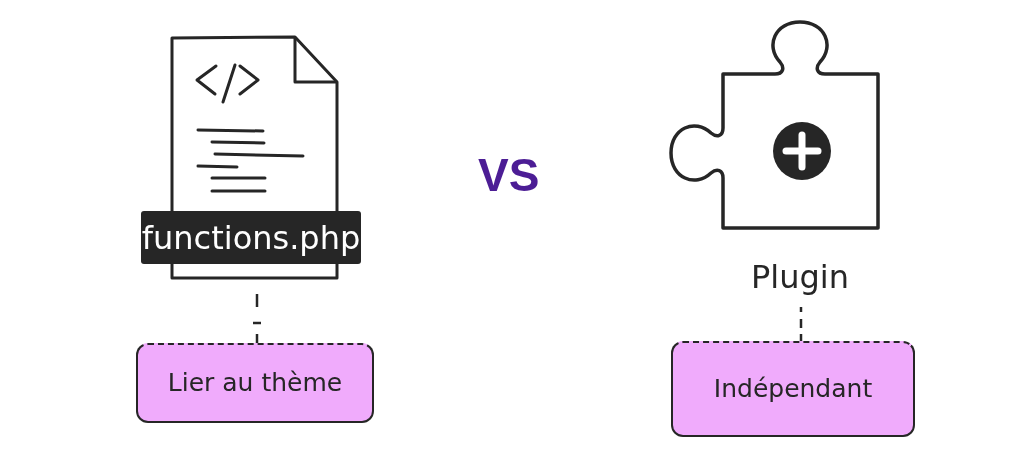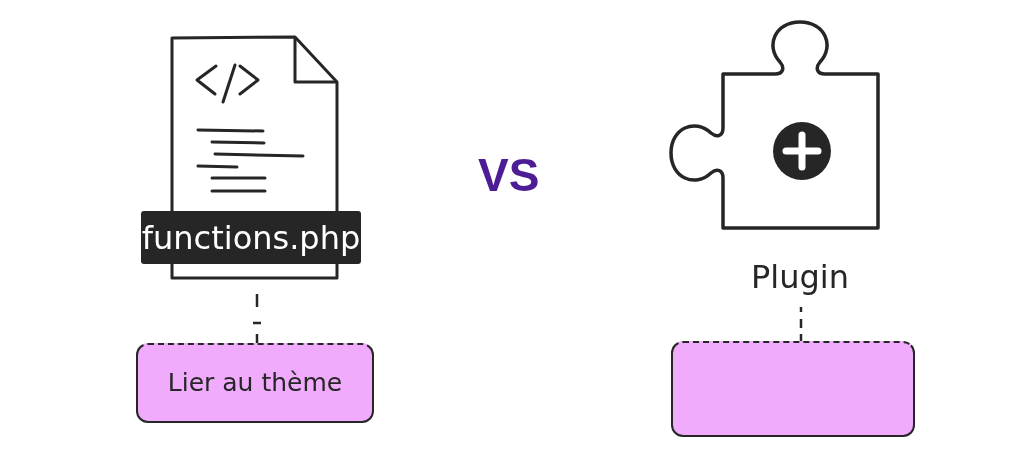--- a/index.html
+++ b/index.html
@@ -93,16 +93,17 @@
   <div class="abs" style="left:796px; top:304px;">
     <svg width="10" height="40" viewBox="0 0 10 40">
       <line x1="5" y1="3" x2="5" y2="8" stroke="#262626" stroke-width="2.5"></line>
       <line x1="5" y1="15" x2="5" y2="24" stroke="#262626" stroke-width="2.5"></line>
       <line x1="5" y1="30" x2="5" y2="38" stroke="#262626" stroke-width="2.5"></line>
     </svg>
   </div>
 
   <div class="box box-right">
     <div>
+      <div>Indépendant</div>
     </div>
   </div>
 
 </div>
 
 </body></html>

